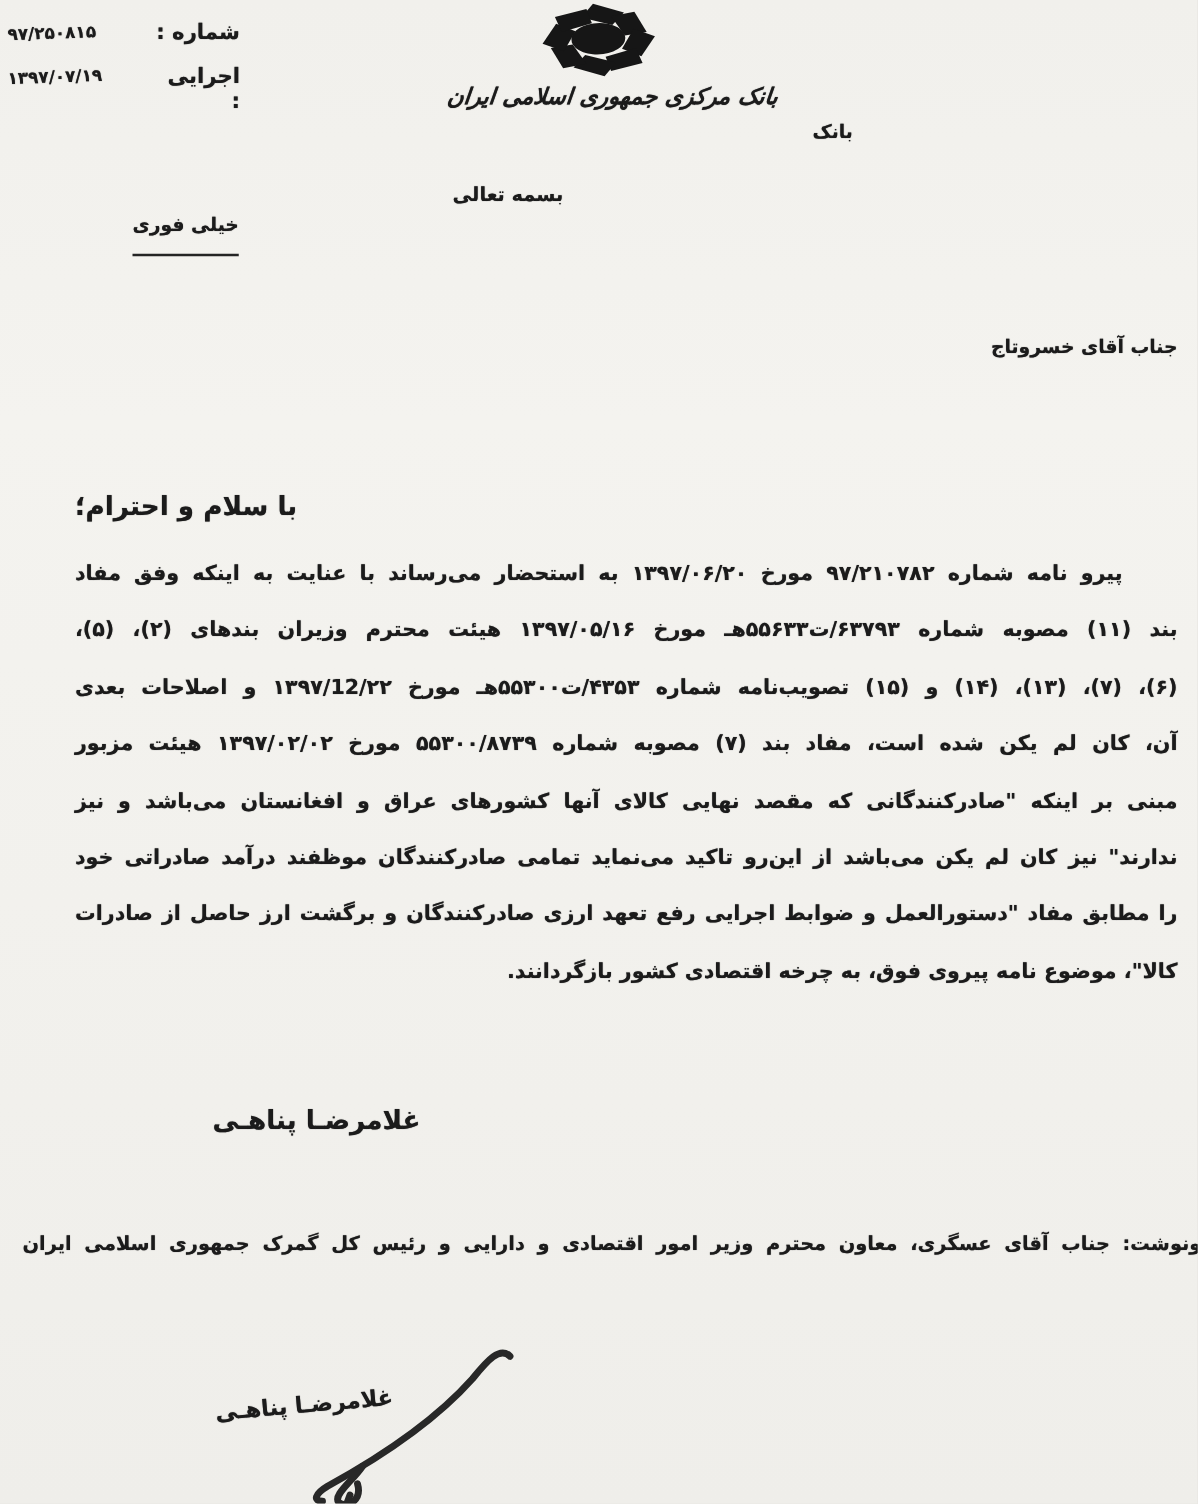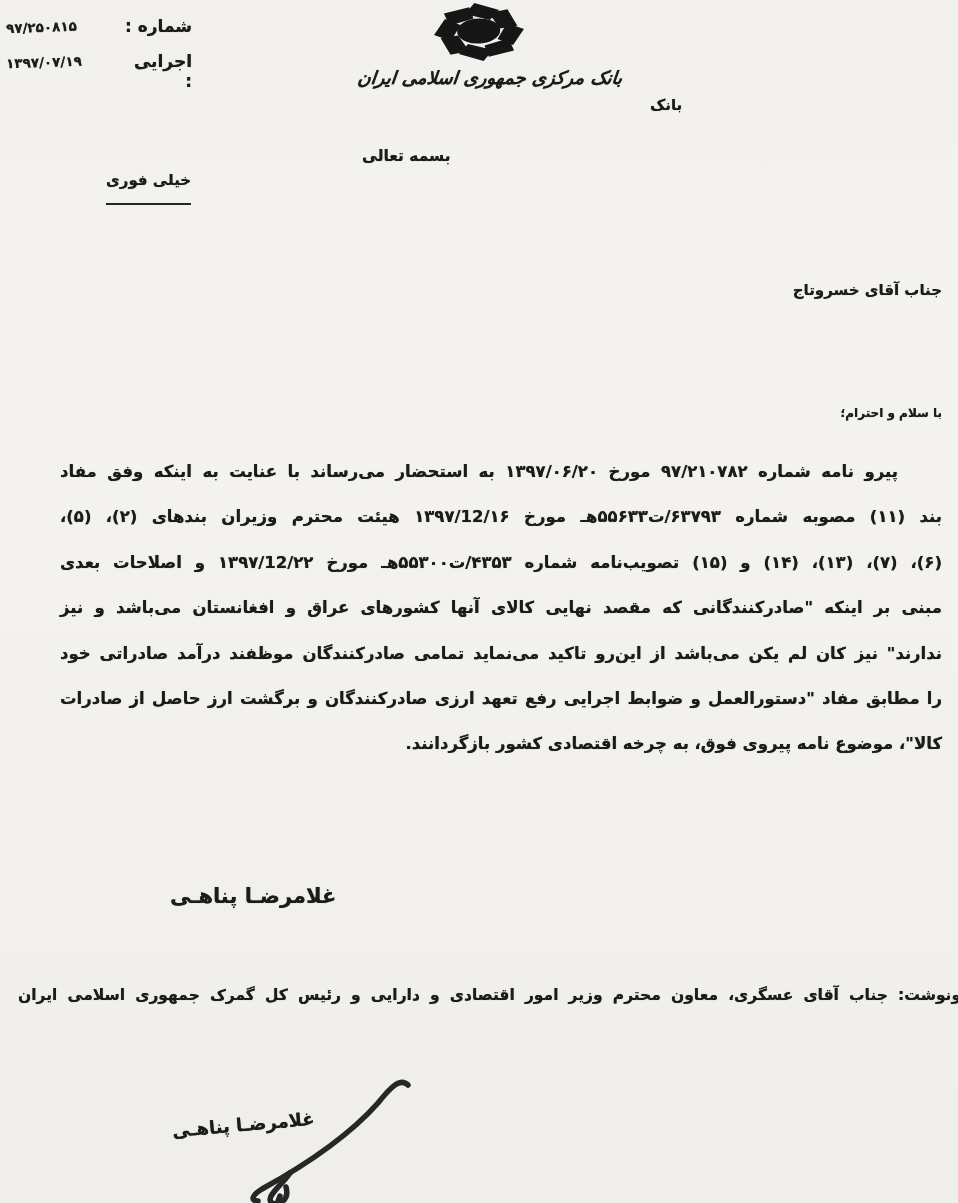--- a/index.html
+++ b/index.html
@@ -30,25 +30,25 @@
     font-size:18px;font-style:italic;transform:skewX(-6deg);
   }
   .deputy{position:absolute;left:650px;top:96px;font-size:15px;}
   .besmeh{position:absolute;left:362px;top:147px;width:170px;text-align:left;font-size:15.5px;}
   .urgent{
     position:absolute;left:94px;top:171px;font-size:15px;
     border-bottom:2px solid #242424;padding-bottom:14px;letter-spacing:1px;margin-left:12px;
   }
 
   
-  .row-abs{position:absolute;left:60px;width:882px;margin-top:13px;}
+  .row-abs{position:absolute;left:60px;width:882px;}
   #rec-name{top:268px;text-align:right;font-size:15px;}
   #rec-name span{margin-left:200px;display:inline-block;}
   #rec-title{top:300px;font-size:14.5px;text-align:justify;text-align-last:justify;}
-  #salutation{top:393px;text-align:right;font-size:12px;}
+  #salutation{top:393px;text-align:left;font-size:21px;}
   #body{top:436px;}
   .bl{height:45.4px;line-height:45.4px;font-size:16.5px;white-space:nowrap;}
   .bl.j{white-space:normal;text-align:justify;text-align-last:justify;}
   .bl.indent{text-indent:44px;}
   .bl.last{text-align:right;white-space:normal;}
 
   .sig{position:absolute;left:170px;top:884px;font-size:21px;direction:rtl;}
   .cc{
     position:absolute;right:-12px;top:986px;width:952px;font-size:15.5px;
     text-align:justify;text-align-last:justify;direction:rtl;
@@ -99,22 +99,23 @@
   <div class="urgent ink">خیلی فوری</div>
 
   <div id="rec-name" class="row-abs ink">
     <span>جناب آقای خسروتاج</span>
   </div>
 
   <div id="salutation" class="row-abs ink">با سلام و احترام؛</div>
 
   <div id="body" class="row-abs">
     <div class="bl j indent ink">پیرو نامه شماره ۹۷/۲۱۰۷۸۲ مورخ ۱۳۹۷/۰۶/۲۰ به استحضار می‌رساند با عنایت به اینکه وفق مفاد</div>
-    <div class="bl j ink">بند (۱۱) مصوبه شماره ۶۳۷۹۳/ت۵۵۶۳۳هـ مورخ ۱۳۹۷/12/۱۶ هیئت محترم وزیران بندهای (۲)، (۵)،</div>
+    <div class="bl j ink">بند (۱۱) مصوبه شماره ۶۳۷۹۳/ت۵۵۶۳۳هـ مورخ ۱۳۹۷/۰۵/۱۶ هیئت محترم وزیران بندهای (۲)، (۵)،</div>
     <div class="bl j ink">(۶)، (۷)، (۱۳)، (۱۴) و (۱۵) تصویب‌نامه شماره ۴۳۵۳/ت۵۵۳۰۰هـ مورخ ۱۳۹۷/12/۲۲ و اصلاحات بعدی</div>
+    <div class="bl j ink">آن، کان لم یکن شده است، مفاد بند (۷) مصوبه شماره ۵۵۳۰۰/۸۷۳۹ مورخ ۱۳۹۷/۰۲/۰۲ هیئت مزبور</div>
     <div class="bl j ink">مبنی بر اینکه "صادرکنندگانی که مقصد نهایی کالای آنها کشورهای عراق و افغانستان می‌باشد و نیز</div>
     <div class="bl j ink">ندارند" نیز کان لم یکن می‌باشد از این‌رو تاکید می‌نماید تمامی صادرکنندگان موظفند درآمد صادراتی خود</div>
     <div class="bl j ink">را مطابق مفاد "دستورالعمل و ضوابط اجرایی رفع تعهد ارزی صادرکنندگان و برگشت ارز حاصل از صادرات</div>
     <div class="bl last ink">کالا"، موضوع نامه پیروی فوق، به چرخه اقتصادی کشور بازگردانند.</div>
   </div>
 
   <div class="sig ink">غلامرضـا پناهـی</div>
 
   <div class="cc ink">رونوشت: جناب آقای عسگری، معاون محترم وزیر امور اقتصادی و دارایی و رئیس کل گمرک جمهوری اسلامی ایران</div>
 

